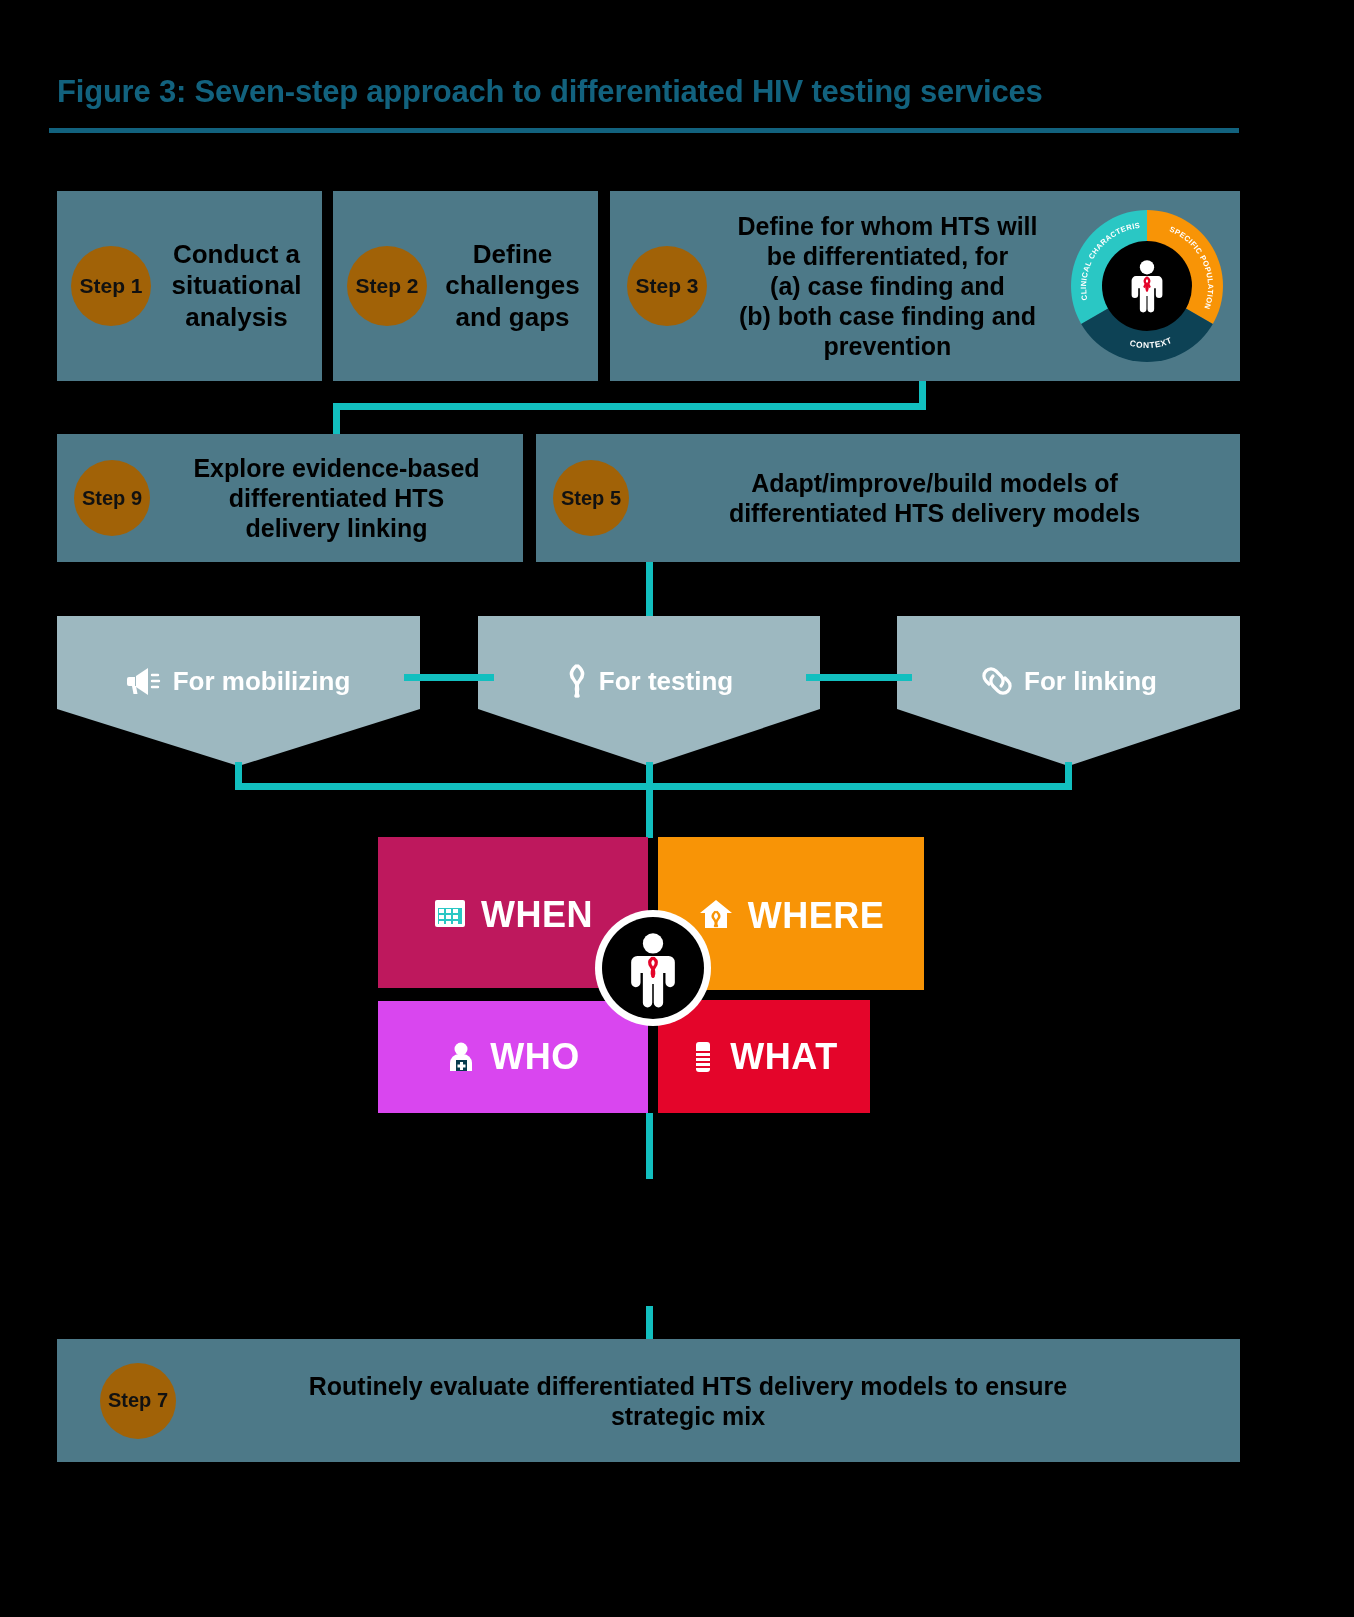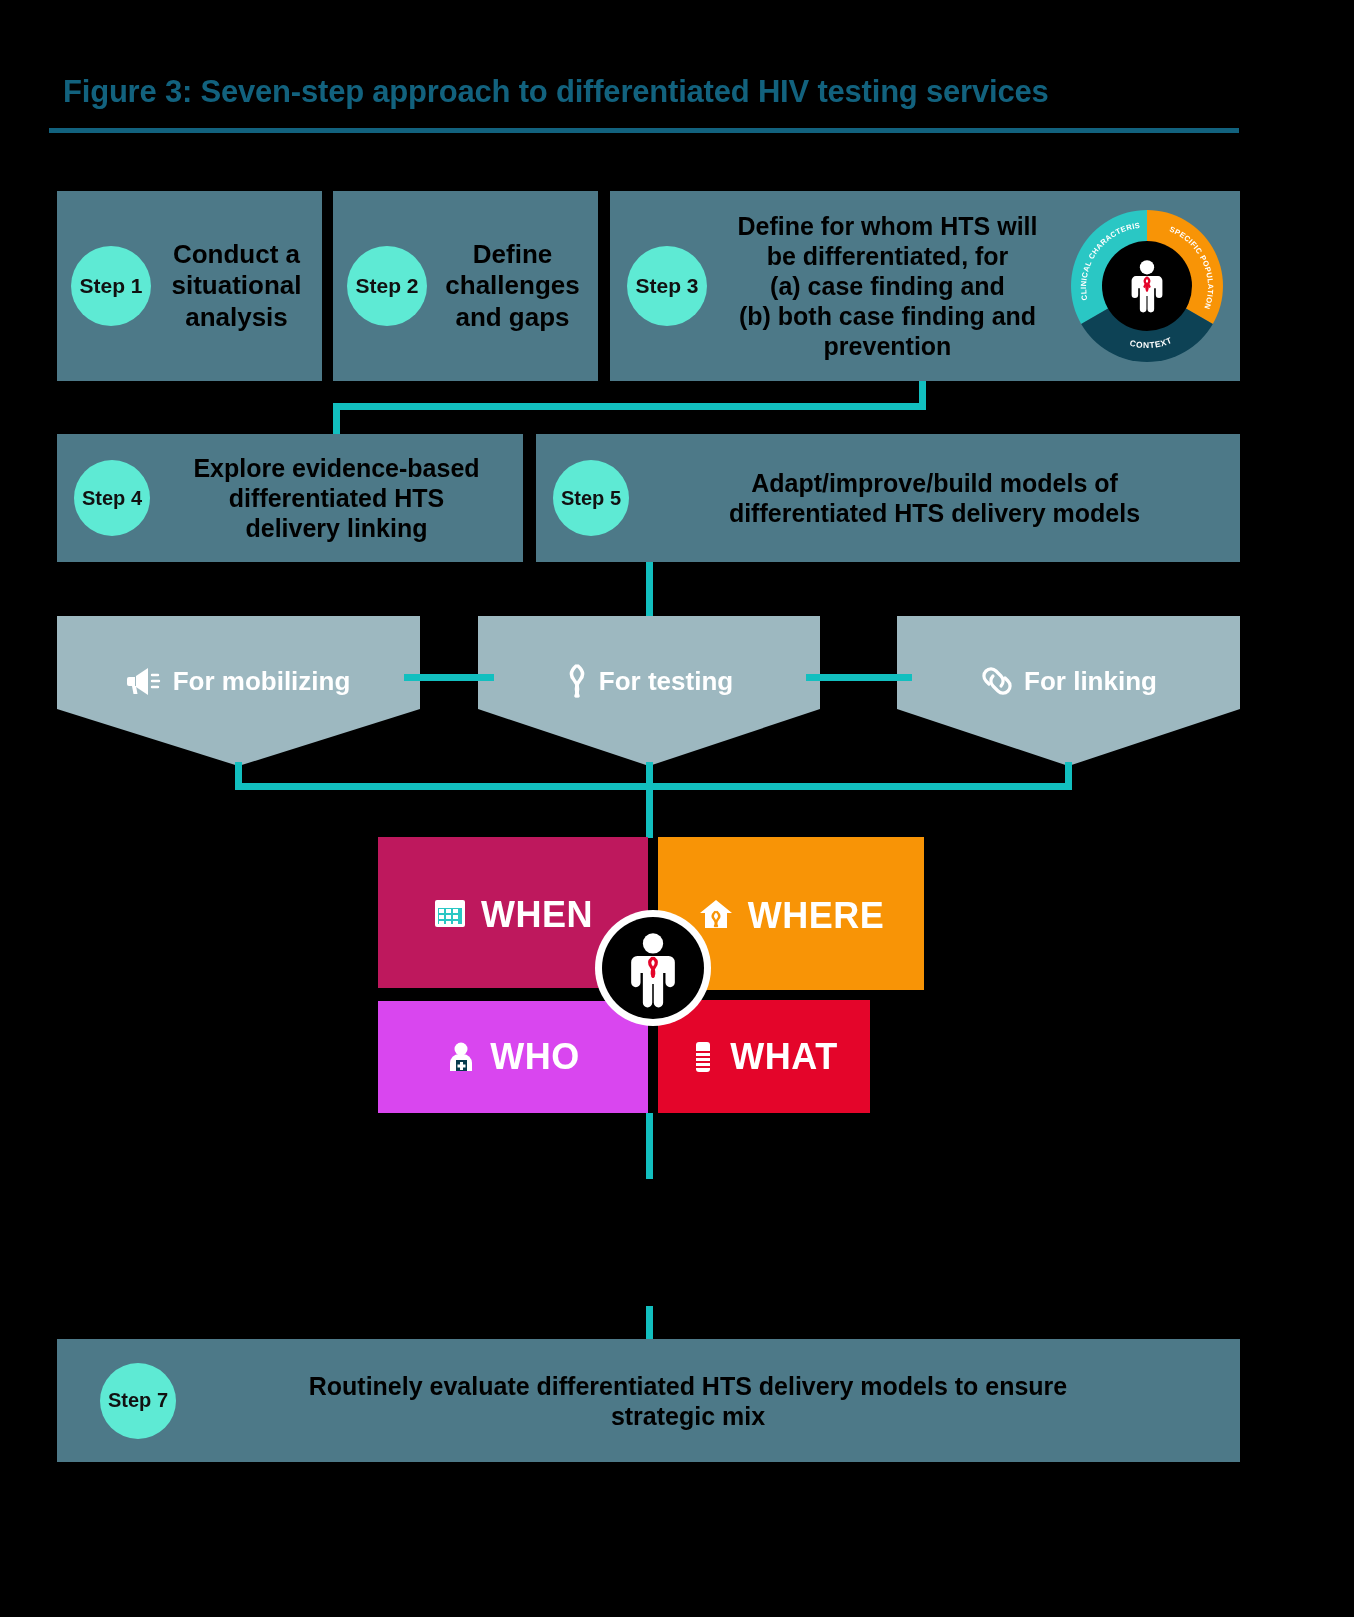--- a/index.html
+++ b/index.html
@@ -6,32 +6,32 @@
   body{
     width:1354px;height:1617px;position:relative;overflow:hidden;
     font-family:"Liberation Sans",sans-serif;
     -webkit-font-smoothing:antialiased;
   }
   .canvas{position:absolute;inset:0;background:#000;}
   .abs{position:absolute;}
 
   
   #fig-title{
-    left:63px;top:74px;width:1200px;
+    left:57px;top:74px;width:1200px;
     color:#12627e;font-size:31px;font-weight:bold;letter-spacing:-0.2px;
     white-space:nowrap;
   }
   #title-rule{left:49px;top:128px;width:1190px;height:5px;background:#12627e;}
 
   
   .stepbox{
     background:#4d7988;display:flex;align-items:center;box-sizing:border-box;
   }
   .badge{
-    background:#5eead4;border-radius:50%;
+    background:#a16207;border-radius:50%;
     display:flex;align-items:center;justify-content:center;
     color:#111;font-weight:bold;flex:none;
   }
   .steptext{
     color:#000000;font-weight:bold;text-align:center;line-height:1.2;
   }
 
   
   #step1{left:57px;top:191px;width:265px;height:190px;}
   #step2{left:333px;top:191px;width:265px;height:190px;}
@@ -150,21 +150,21 @@
         </g>
       </svg>
     </div>
   </div>
 
   <div class="abs conn" style="left:919px;top:381px;width:7px;height:29px;"></div>
   <div class="abs conn" style="left:333px;top:403px;width:593px;height:7px;"></div>
   <div class="abs conn" style="left:333px;top:403px;width:7px;height:33px;"></div>
 
   <div class="abs stepbox" id="step4">
-    <div class="badge">Step 4</div>
+    <div class="badge">Step 9</div>
     <div class="steptext" style="white-space:pre-line">Explore evidence-based
 differentiated HTS
 delivery linking</div>
   </div>
 
   <div class="abs stepbox" id="step5">
     <div class="badge">Step 5</div>
     <div class="steptext" style="white-space:pre-line">Adapt/improve/build models of
 differentiated HTS delivery models</div>
   </div>

